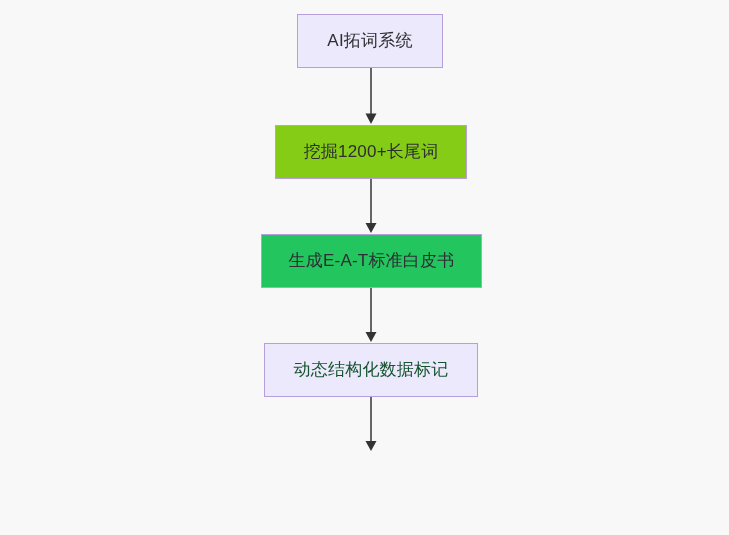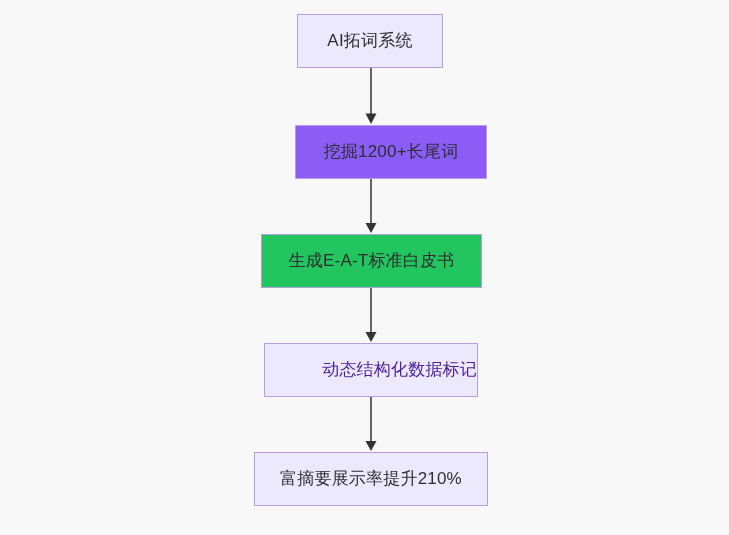--- a/index.html
+++ b/index.html
@@ -55,21 +55,21 @@
     <span class="node-label">AI拓词系统</span>
   </div>
 
   <div class="connector" id="edge-1" style="left: 361px; top: 68px; height: 57px;">
     <svg width="20" viewBox="0 0 20 60" preserveAspectRatio="none" height="57">
       <line x1="10" y1="0" x2="10" y2="50" stroke="#666666" stroke-width="2"></line>
       <polygon points="10,59 4.5,48 15.5,48" fill="#333333"></polygon>
     </svg>
   </div>
 
-  <div class="node" id="node-2" style="left: 275px; top: 125px; width: 192px; height: 54px; background: #8b5cf6; border-color: rgb(181, 160, 221); color: rgb(46, 46, 51); margin-left: 20px;">
+  <div class="node" id="node-2" style="left: 275px; top: 125px; width: 192px; height: 54px; background: #84cc16; border-color: rgb(181, 160, 221); color: rgb(46, 46, 51);">
     <span class="node-label">挖掘1200+长尾词</span>
   </div>
 
   <div class="connector" id="edge-2" style="left: 361px; top: 179px; height: 55px;">
     <svg width="20" viewBox="0 0 20 60" preserveAspectRatio="none" height="55">
       <line x1="10" y1="0" x2="10" y2="50" stroke="#666666" stroke-width="2"></line>
       <polygon points="10,59 4.5,48 15.5,48" fill="#333333"></polygon>
     </svg>
   </div>
 
@@ -77,28 +77,25 @@
     <span class="node-label">生成E-A-T标准白皮书</span>
   </div>
 
   <div class="connector" id="edge-3" style="left: 361px; top: 288px; height: 55px;">
     <svg width="20" viewBox="0 0 20 60" preserveAspectRatio="none" height="55">
       <line x1="10" y1="0" x2="10" y2="50" stroke="#666666" stroke-width="2"></line>
       <polygon points="10,59 4.5,48 15.5,48" fill="#333333"></polygon>
     </svg>
   </div>
 
-  <div class="node" id="node-4" style="left: 264px; top: 343px; width: 214px; height: 54px; background: rgb(236, 233, 252); border-color: rgb(181, 160, 221); color: #4c1d95; justify-content: flex-end;">
+  <div class="node" id="node-4" style="left: 264px; top: 343px; width: 214px; height: 54px; background: rgb(236, 233, 252); border-color: rgb(181, 160, 221); color: #14532d;">
     <span class="node-label">动态结构化数据标记</span>
   </div>
 
   <div class="connector" id="edge-4" style="left: 361px; top: 397px; height: 55px;">
     <svg width="20" viewBox="0 0 20 60" preserveAspectRatio="none" height="55">
       <line x1="10" y1="0" x2="10" y2="50" stroke="#666666" stroke-width="2"></line>
       <polygon points="10,59 4.5,48 15.5,48" fill="#333333"></polygon>
     </svg>
   </div>
 
-  <div class="node" id="node-5" style="left: 254px; top: 452px; width: 234px; height: 54px; background: rgb(236, 233, 252); border-color: rgb(181, 160, 221); color: rgb(46, 46, 51);">
-    <span class="node-label">富摘要展示率提升210%</span>
-  </div>
 
 </div>
 
 </body></html>

